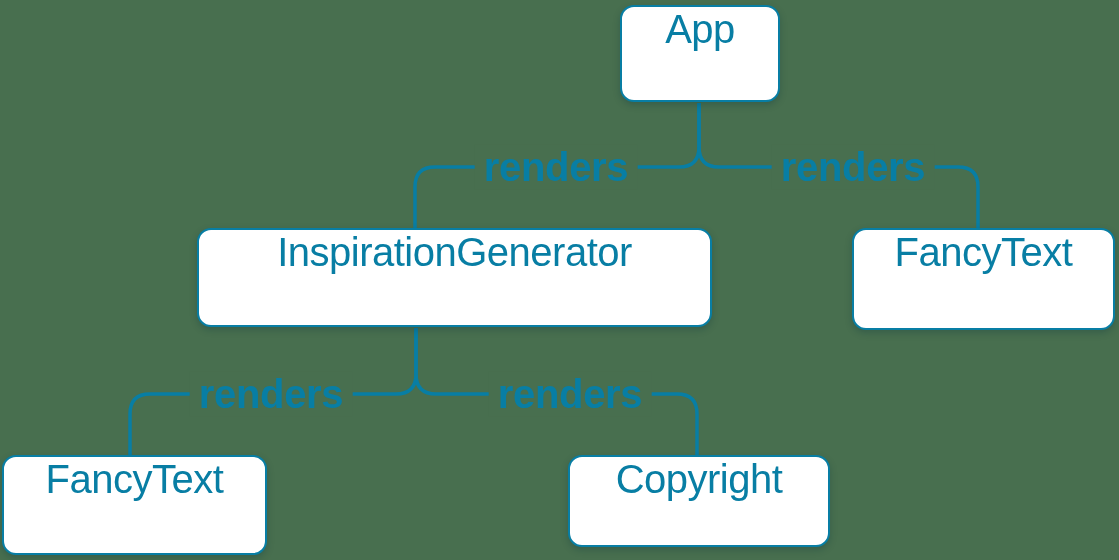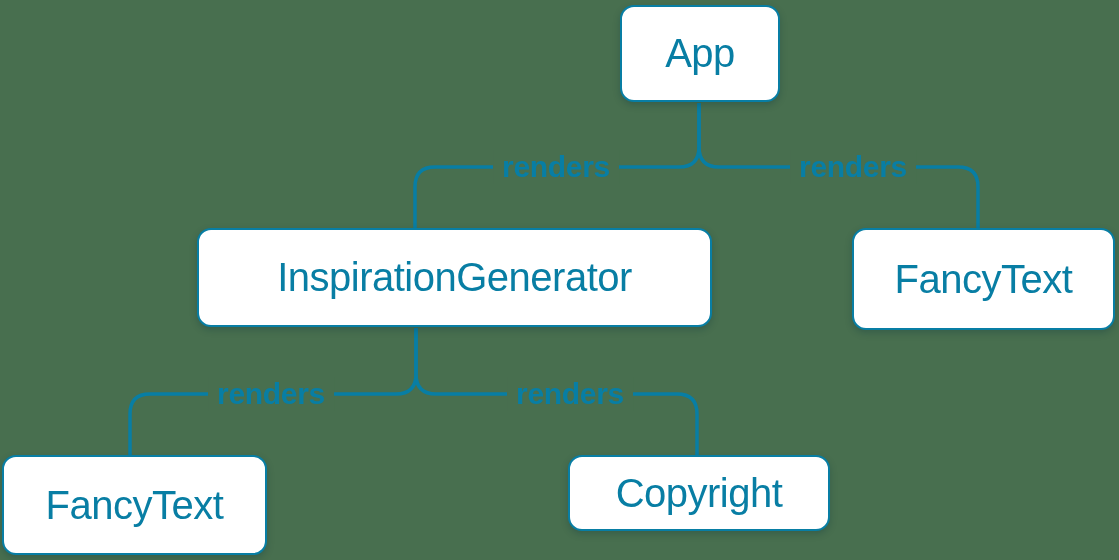--- a/index.html
+++ b/index.html
@@ -32,40 +32,39 @@
     stroke: var(--accent);
     stroke-width: 3.5;
     stroke-linejoin: round;
   }
   .node {
     position: absolute;
     background: var(--node-fill);
     border: 2px solid var(--accent);
     border-radius: 14px;
     display: flex;
-    align-items: center;
     justify-content: center;
     color: var(--accent);
     font-size: 40px;
     font-weight: 400;
     letter-spacing: -0.5px;
     box-shadow: 0 3px 7px rgba(10, 50, 60, 0.28);
   }
   .node.root { border-width: 2.5px; }
   .node-app            { left: 620px; top: 5px;   width: 160px; height: 97px; }
   .node-ig             { left: 197px; top: 228px; width: 515px; height: 99px; }
   .node-fancy-right    { left: 852px; top: 228px; width: 263px; height: 102px; }
   .node-fancy-left     { left: 2px;   top: 455px; width: 265px; height: 100px; }
-  .node-copyright      { left: 568px; top: 455px; width: 262px; height: 76px; }
+  .node-copyright      { left: 568px; top: 455px; width: 262px; height: 92px; }
   .edge-label {
     position: absolute;
     transform: translate(-50%, -50%);
     background: var(--bg);
     color: var(--accent);
-    font-size: 30px;
+    font-size: 40px;
     font-weight: 700;
     letter-spacing: -0.3px;
     padding: 0 9px;
     white-space: nowrap;
   }
   .edge-label-1 { left: 556px; top: 167px; }
   .edge-label-2 { left: 853px; top: 167px; }
   .edge-label-3 { left: 271px; top: 394px; }
   .edge-label-4 { left: 570px; top: 394px; }
 </style>

